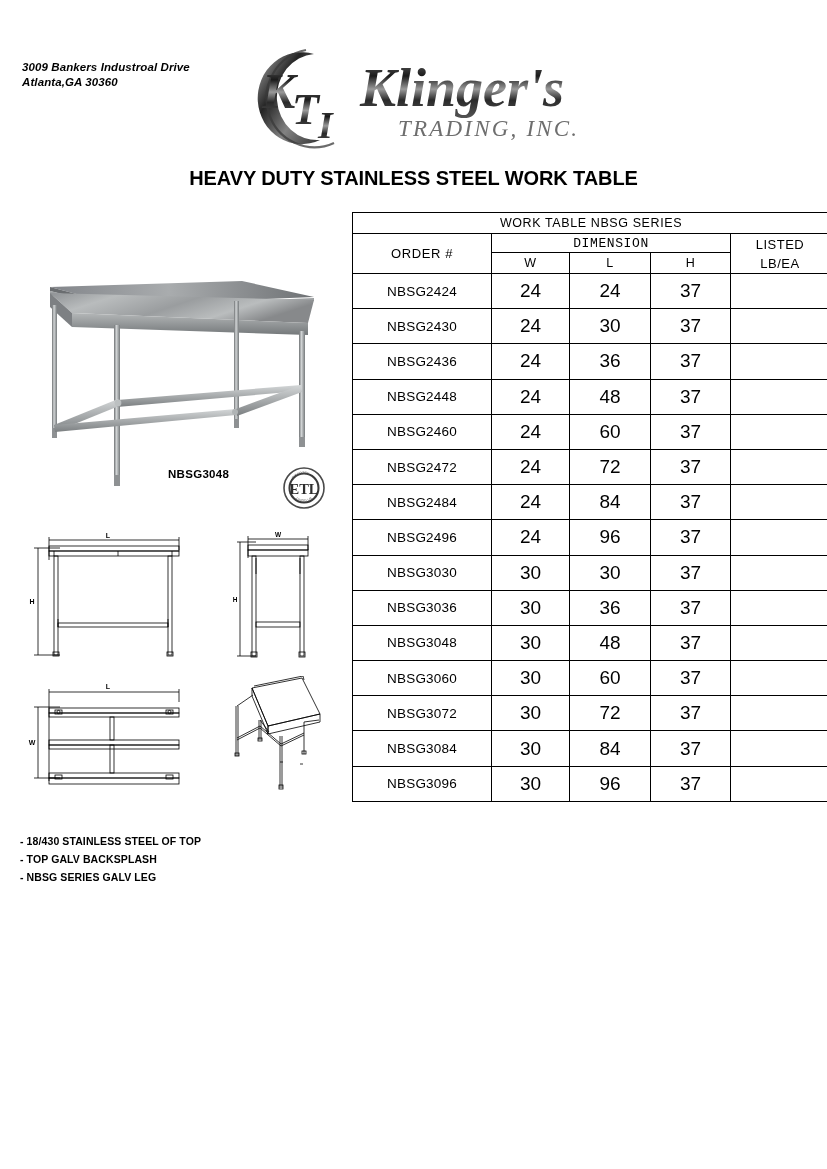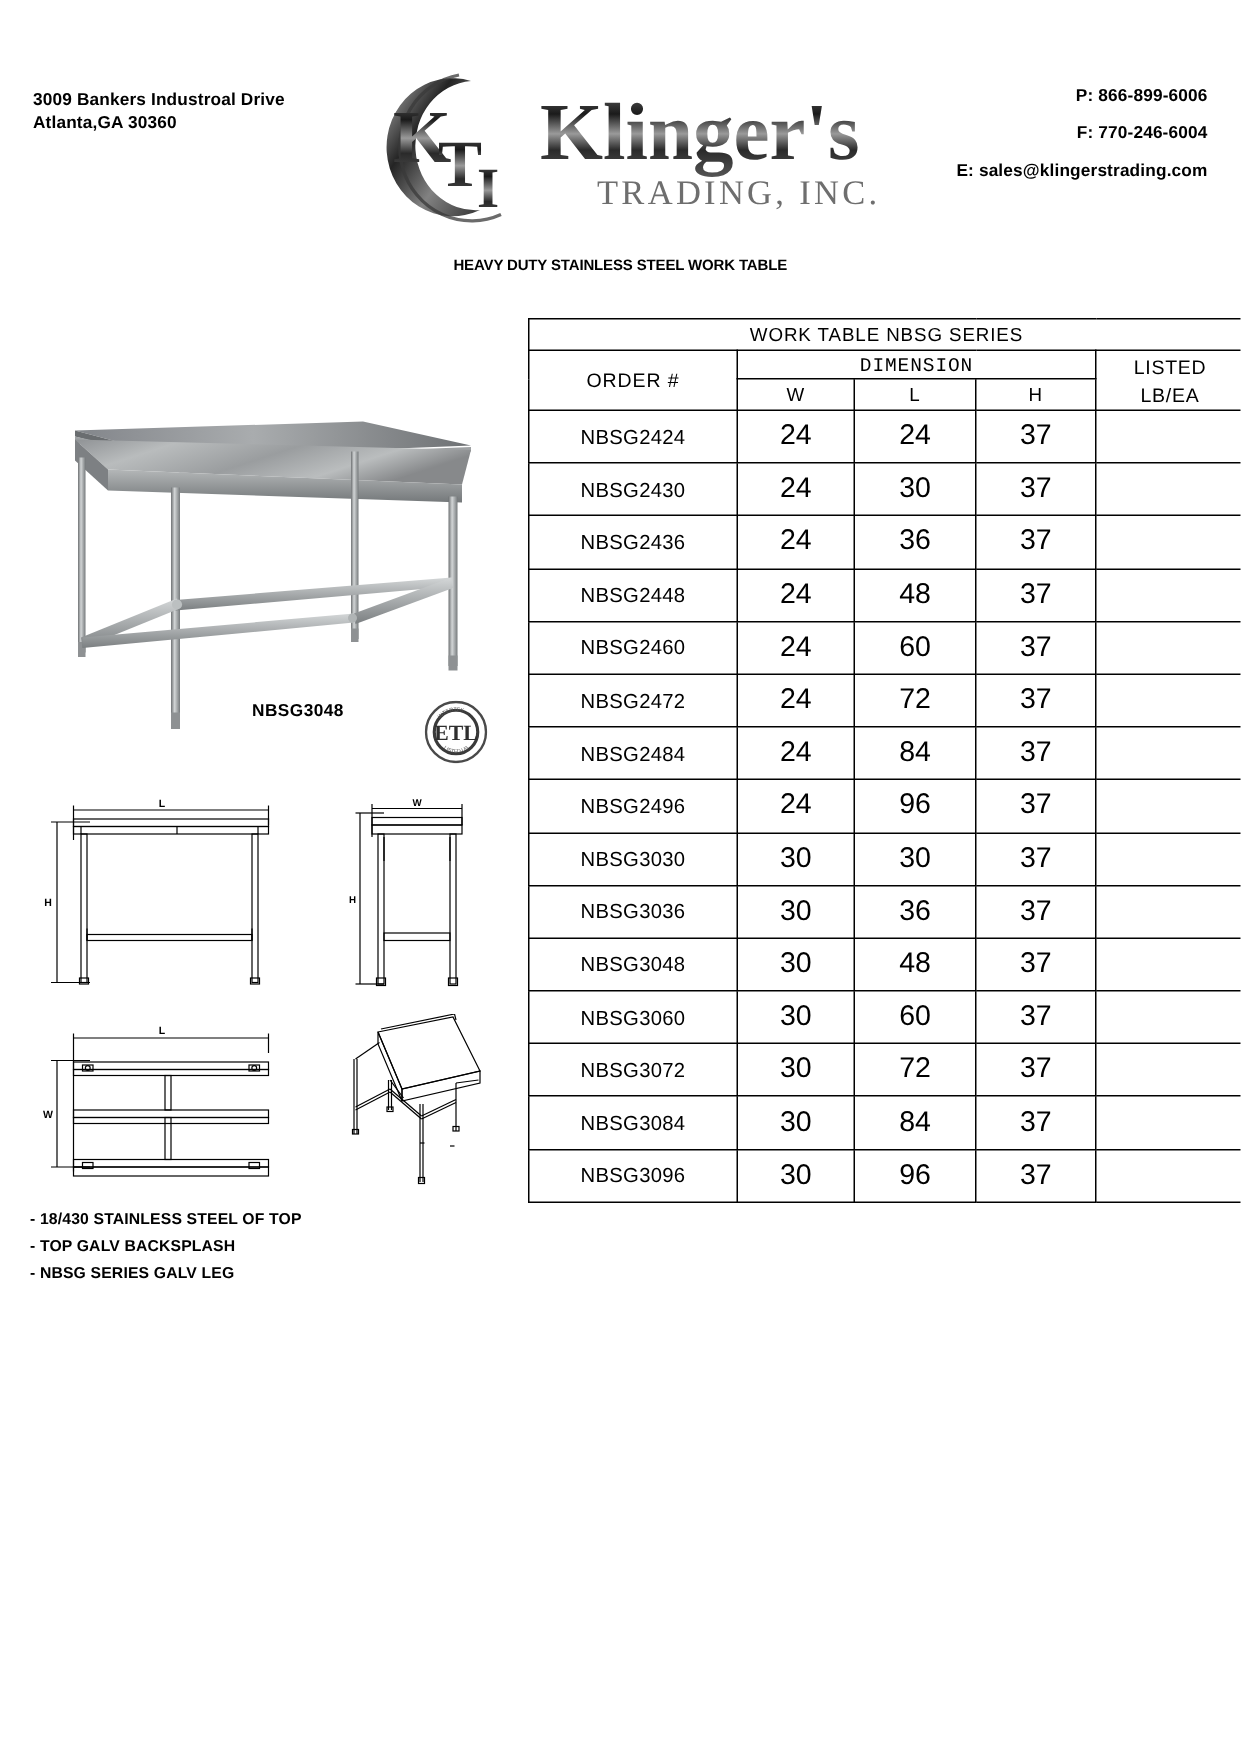--- a/index.html
+++ b/index.html
@@ -11,21 +11,21 @@
     font-family: "Liberation Sans", sans-serif;
     color: #000000;
     position: relative;
     overflow: hidden;
   }
 
   
   #header {
     position: absolute;
     left: 0; top: 0;
-    width: 827px; height: 155px;
+    width: 827px; height: 155px; font-style: italic;
   }
   #address {
     position: absolute;
     left: 22px; top: 60px;
     font-size: 11.5px;
     font-weight: bold;
     line-height: 15px;
     letter-spacing: 0.1px;
     white-space: pre-line;
   }
@@ -47,21 +47,21 @@
     width: 340px; height: 105px;
   }
   #logo svg { display: block; }
 
   
   #title-block {
     position: absolute;
     left: 0; top: 168px;
     width: 827px;
     text-align: center;
-    font-size: 10px;
+    font-size: 20px;
     font-weight: bold;
     line-height: 20px;
     letter-spacing: -0.1px;
   }
 
   
   #photo-area {
     position: absolute;
     left: 22px; top: 243px;
     width: 300px; height: 255px;
@@ -86,21 +86,21 @@
   .drawing { position: absolute; }
   #drawing-front { left: 24px; top: 528px; width: 196px; height: 134px; }
   #drawing-side  { left: 230px; top: 528px; width: 96px;  height: 134px; }
   #drawing-top   { left: 24px; top: 678px; width: 196px; height: 130px; }
   #drawing-iso   { left: 230px; top: 676px; width: 96px;  height: 134px; }
   .drawing svg { display: block; }
 
   
   #notes {
     position: absolute;
-    left: 20px; top: 804px;
+    left: 20px; top: 832px;
     font-size: 10.5px;
     font-weight: bold;
     line-height: 18px;
     letter-spacing: 0.1px;
   }
 
   
   #spec-table-wrap {
     position: absolute;
     left: 328px; top: 212px;
@@ -163,25 +163,20 @@
   col.c-weight { width: 99px; }
 </style>
 </head>
 <body>
 
 <div id="header">
 
   <div id="address">3009 Bankers Industroal Drive
 Atlanta,GA 30360</div>
 
-  <div id="contact">
-    <div>P: 866-899-6006</div>
-    <div>F: 770-246-6004</div>
-    <div>E: sales@klingerstrading.com</div>
-  </div>
 
   <div id="logo">
     <svg width="340" height="105" viewBox="0 0 340 105">
       <defs>
         <linearGradient id="steelgrad" x1="0" y1="0" x2="0" y2="1">
           <stop offset="0%" stop-color="#6b6b6b"></stop>
           <stop offset="30%" stop-color="#1a1a1a"></stop>
           <stop offset="52%" stop-color="#9a9a9a"></stop>
           <stop offset="70%" stop-color="#2a2a2a"></stop>
           <stop offset="100%" stop-color="#555555"></stop>

